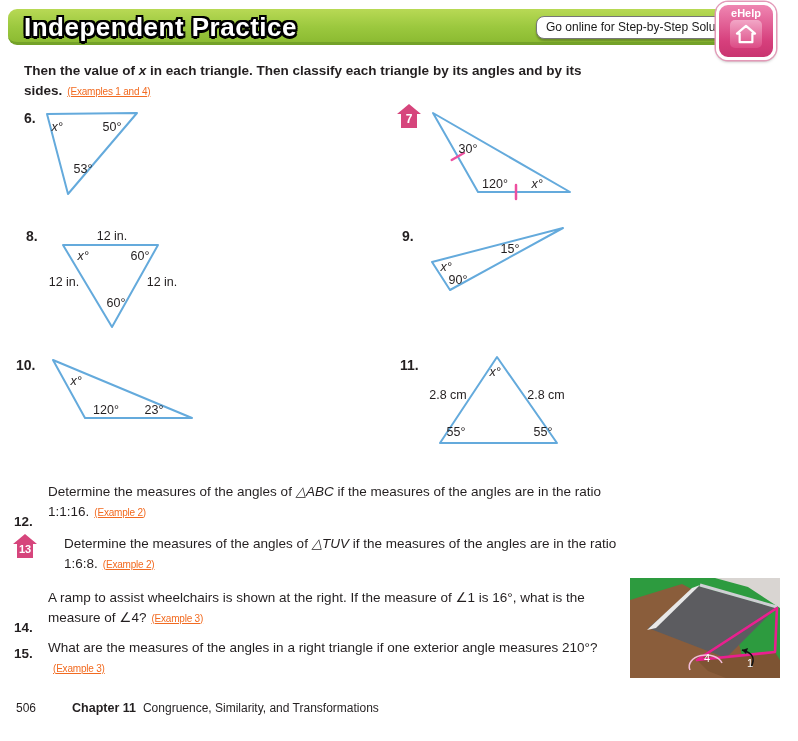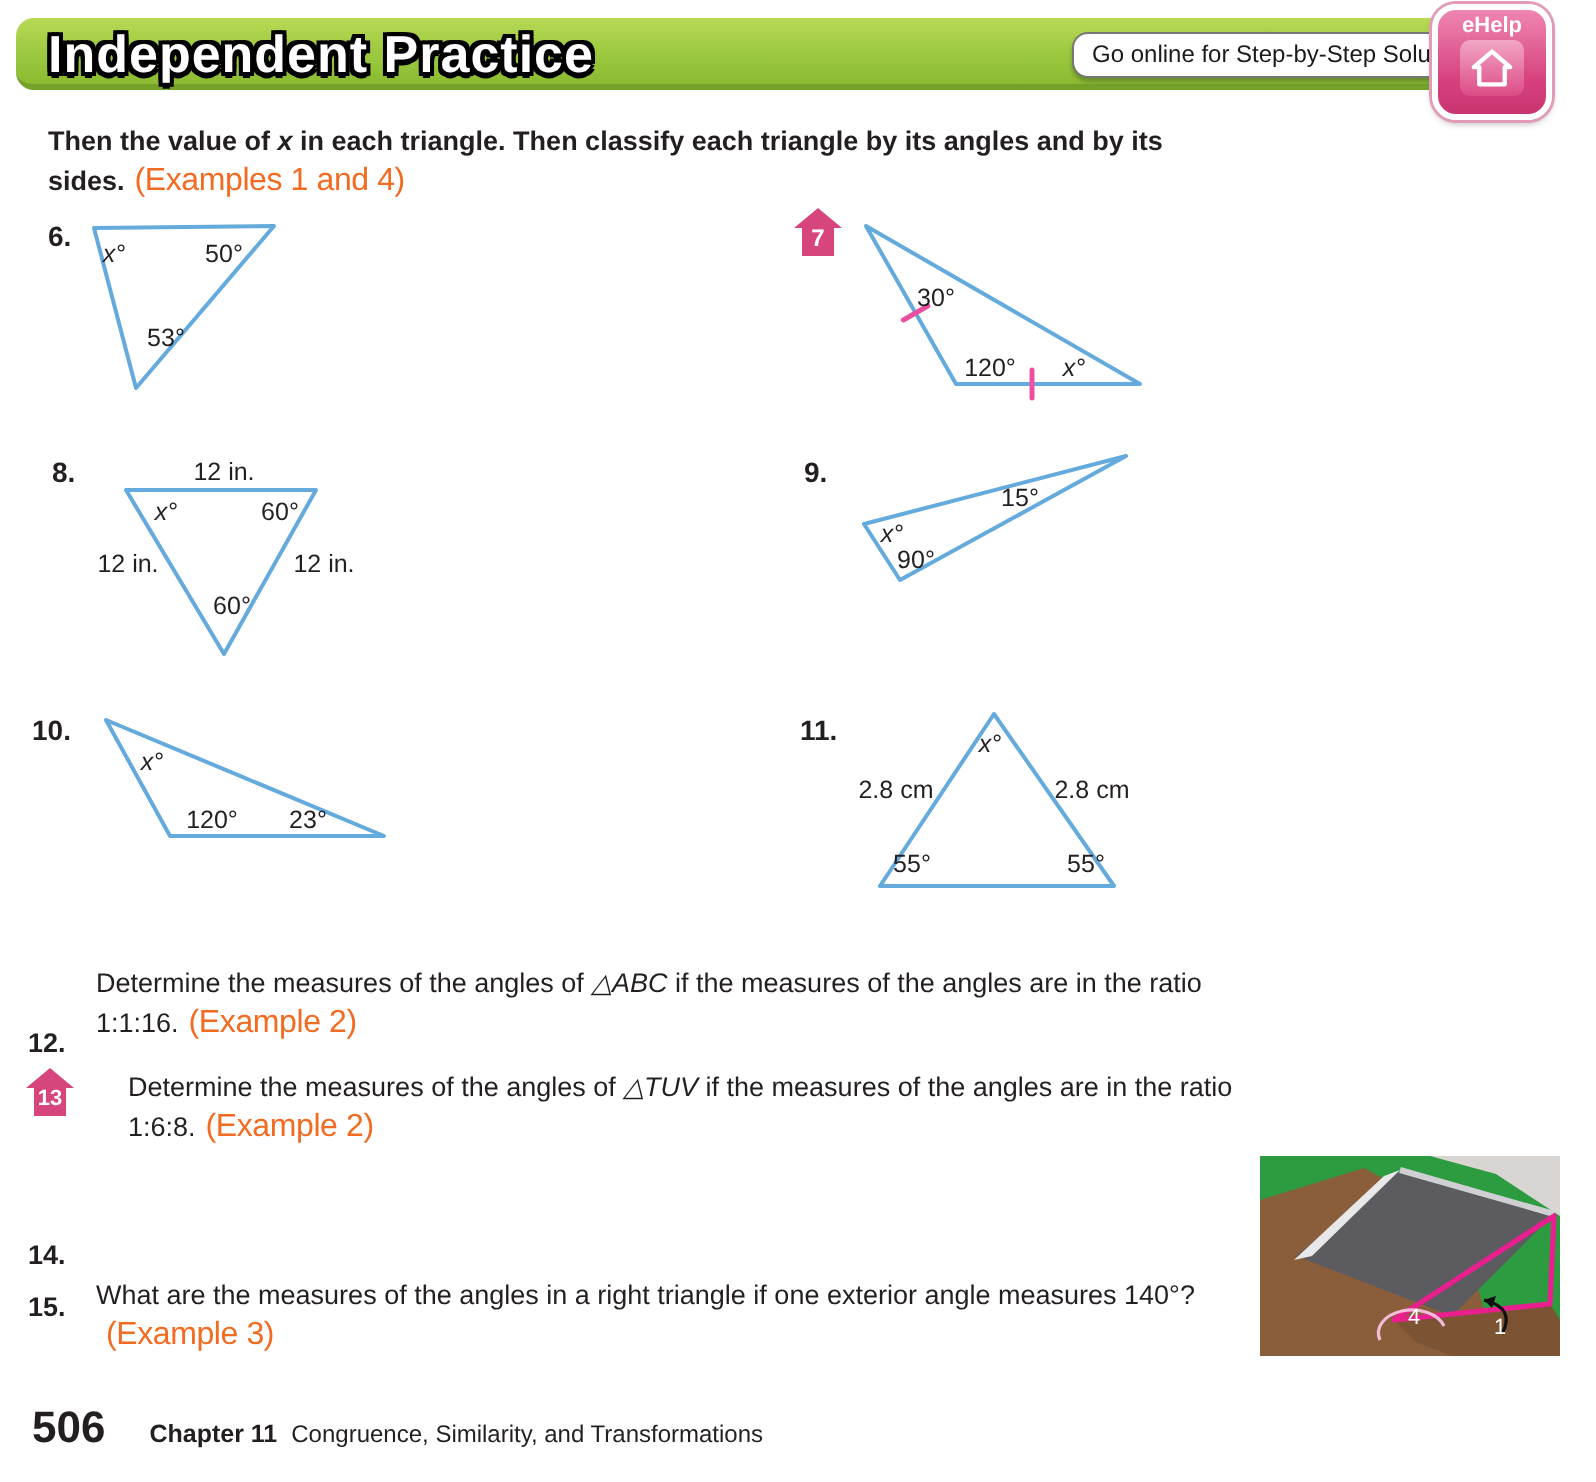--- a/index.html
+++ b/index.html
@@ -31,40 +31,40 @@
     box-shadow:0 0 0 1.5px #e39ab8, 0 2px 3px rgba(0,0,0,.25);
     text-align:center; cursor:pointer;
   }
   .ehelp-label{display:block; font-size:11px; font-weight:bold; color:#fff; margin-top:2px;}
   .ehelp-tile{width:32px; height:28px; margin:1px auto 0; border-radius:5px;
     background:linear-gradient(#f2a6c6,#dc4c86); display:flex; align-items:center; justify-content:center;}
   
   .instructions{position:absolute; left:24px; top:61px; width:592px;
     font-size:13.5px; font-weight:bold; line-height:20px;}
   .var-x{font-style:italic;}
-  .example-ref{color:#f26b21; font-weight:normal; font-size:16px; letter-spacing:-.2px; margin-left:5px; white-space:nowrap;}
+  .example-ref{color:#f26b21; font-weight:normal; font-size:10px; letter-spacing:-.2px; margin-left:5px; white-space:nowrap;text-decoration:underline;}
   
   .prob-num{position:absolute; font-size:14px; font-weight:bold;}
   .tri-svg{position:absolute; overflow:visible;}
   .tri-svg polygon{fill:none; stroke:#64aadc; stroke-width:2; stroke-linejoin:round;}
   .tri-svg text{font-family:"Liberation Sans",sans-serif; font-size:12.5px; fill:#231f20; text-anchor:middle;}
   .tri-svg text.it{font-style:italic;}
   .tick{stroke:#ed4fa0; stroke-width:2.5; stroke-linecap:round;}
   .house-badge{position:absolute; width:26px; height:26px; cursor:pointer;}
   .house-badge text{font-family:"Liberation Sans",sans-serif; font-weight:bold; fill:#fff; text-anchor:middle;}
   
   .wp-num{position:absolute; left:14px; width:30px; text-align:left; font-size:13.5px; font-weight:bold;margin-top:32px;}
   .wp-text{position:absolute; left:48px; width:574px; font-size:13.5px; line-height:19.5px;}
   .tri-name{font-style:italic;}
   
   .ramp{position:absolute; left:630px; top:578px;}
   .ramp text{font-family:"Liberation Sans",sans-serif; fill:#fff; font-size:11px; text-anchor:middle;}
   
   .footer{position:absolute; left:16px; top:701px; display:flex; align-items:baseline;}
-  .footer-page{font-size:22px; font-weight:bold; margin-right:22px;}
+  .footer-page{font-size:12px; font-weight:normal; margin-right:36px;}
   .footer-chapter{font-size:12.5px; font-weight:bold; margin-right:7px;}
   .footer-title{font-size:12px;}
 </style>
 </head>
 <body>
 
 <div class="page">
 
   <div class="banner">
     <span class="banner-title">Independent Practice</span>
@@ -148,24 +148,27 @@
 
   <svg class="house-badge" style="left:12px;top:533px;" viewBox="0 0 26 26">
     <path d="M13 1 L25 11 L21 11 L21 25 L5 25 L5 11 L1 11 Z" fill="#d6457c"></path>
     <text x="13" y="19.5" font-size="11">13</text>
   </svg>
   <div class="wp-text" style="top:534px;margin-left:16px;">
     <span>Determine the measures of the angles of </span><span class="tri-name">△TUV</span><span> if the measures of the angles are in the ratio 1:6:8.</span><span class="example-ref">(Example 2)</span>
   </div>
 
   <span class="wp-num" style="top:588px;">14.</span>
+  <div class="wp-text" style="top:588px;width:560px;">
+    <span>A ramp to assist wheelchairs is shown at the right. If the measure of ∠1 is 16°, what is the measure of ∠4?</span><span class="example-ref">(Example 3)</span>
+  </div>
 
   <span class="wp-num" style="top:614px;">15.</span>
   <div class="wp-text" style="top:638px;width:560px;">
-    <span>What are the measures of the angles in a right triangle if one exterior angle measures 140°?</span><span class="example-ref">(Example 3)</span>
+    <span>What are the measures of the angles in a right triangle if one exterior angle measures 210°?</span><span class="example-ref">(Example 3)</span>
   </div>
 
   <svg class="ramp" width="150" height="100" viewBox="0 0 150 100">
     <rect x="0" y="0" width="150" height="100" fill="#2d9b3f"></rect>
     <polygon points="85,0 150,0 150,30 118,9" fill="#d9d5d2"></polygon>
     <polygon points="0,22 52,6 100,32 118,100 0,100" fill="#8a5d3b"></polygon>
     <polygon points="67,82 145,74 150,82 150,100 96,100 78,93" fill="#7d5433"></polygon>
     <polygon points="68,8 146,30 96,80 18,50" fill="#5c5c60"></polygon>
     <polygon points="62,10 70,7 26,50 17,52" fill="#e8e8e8"></polygon>
     <line x1="70" y1="7" x2="147" y2="29" stroke="#cfcfd4" stroke-width="3"></line>

